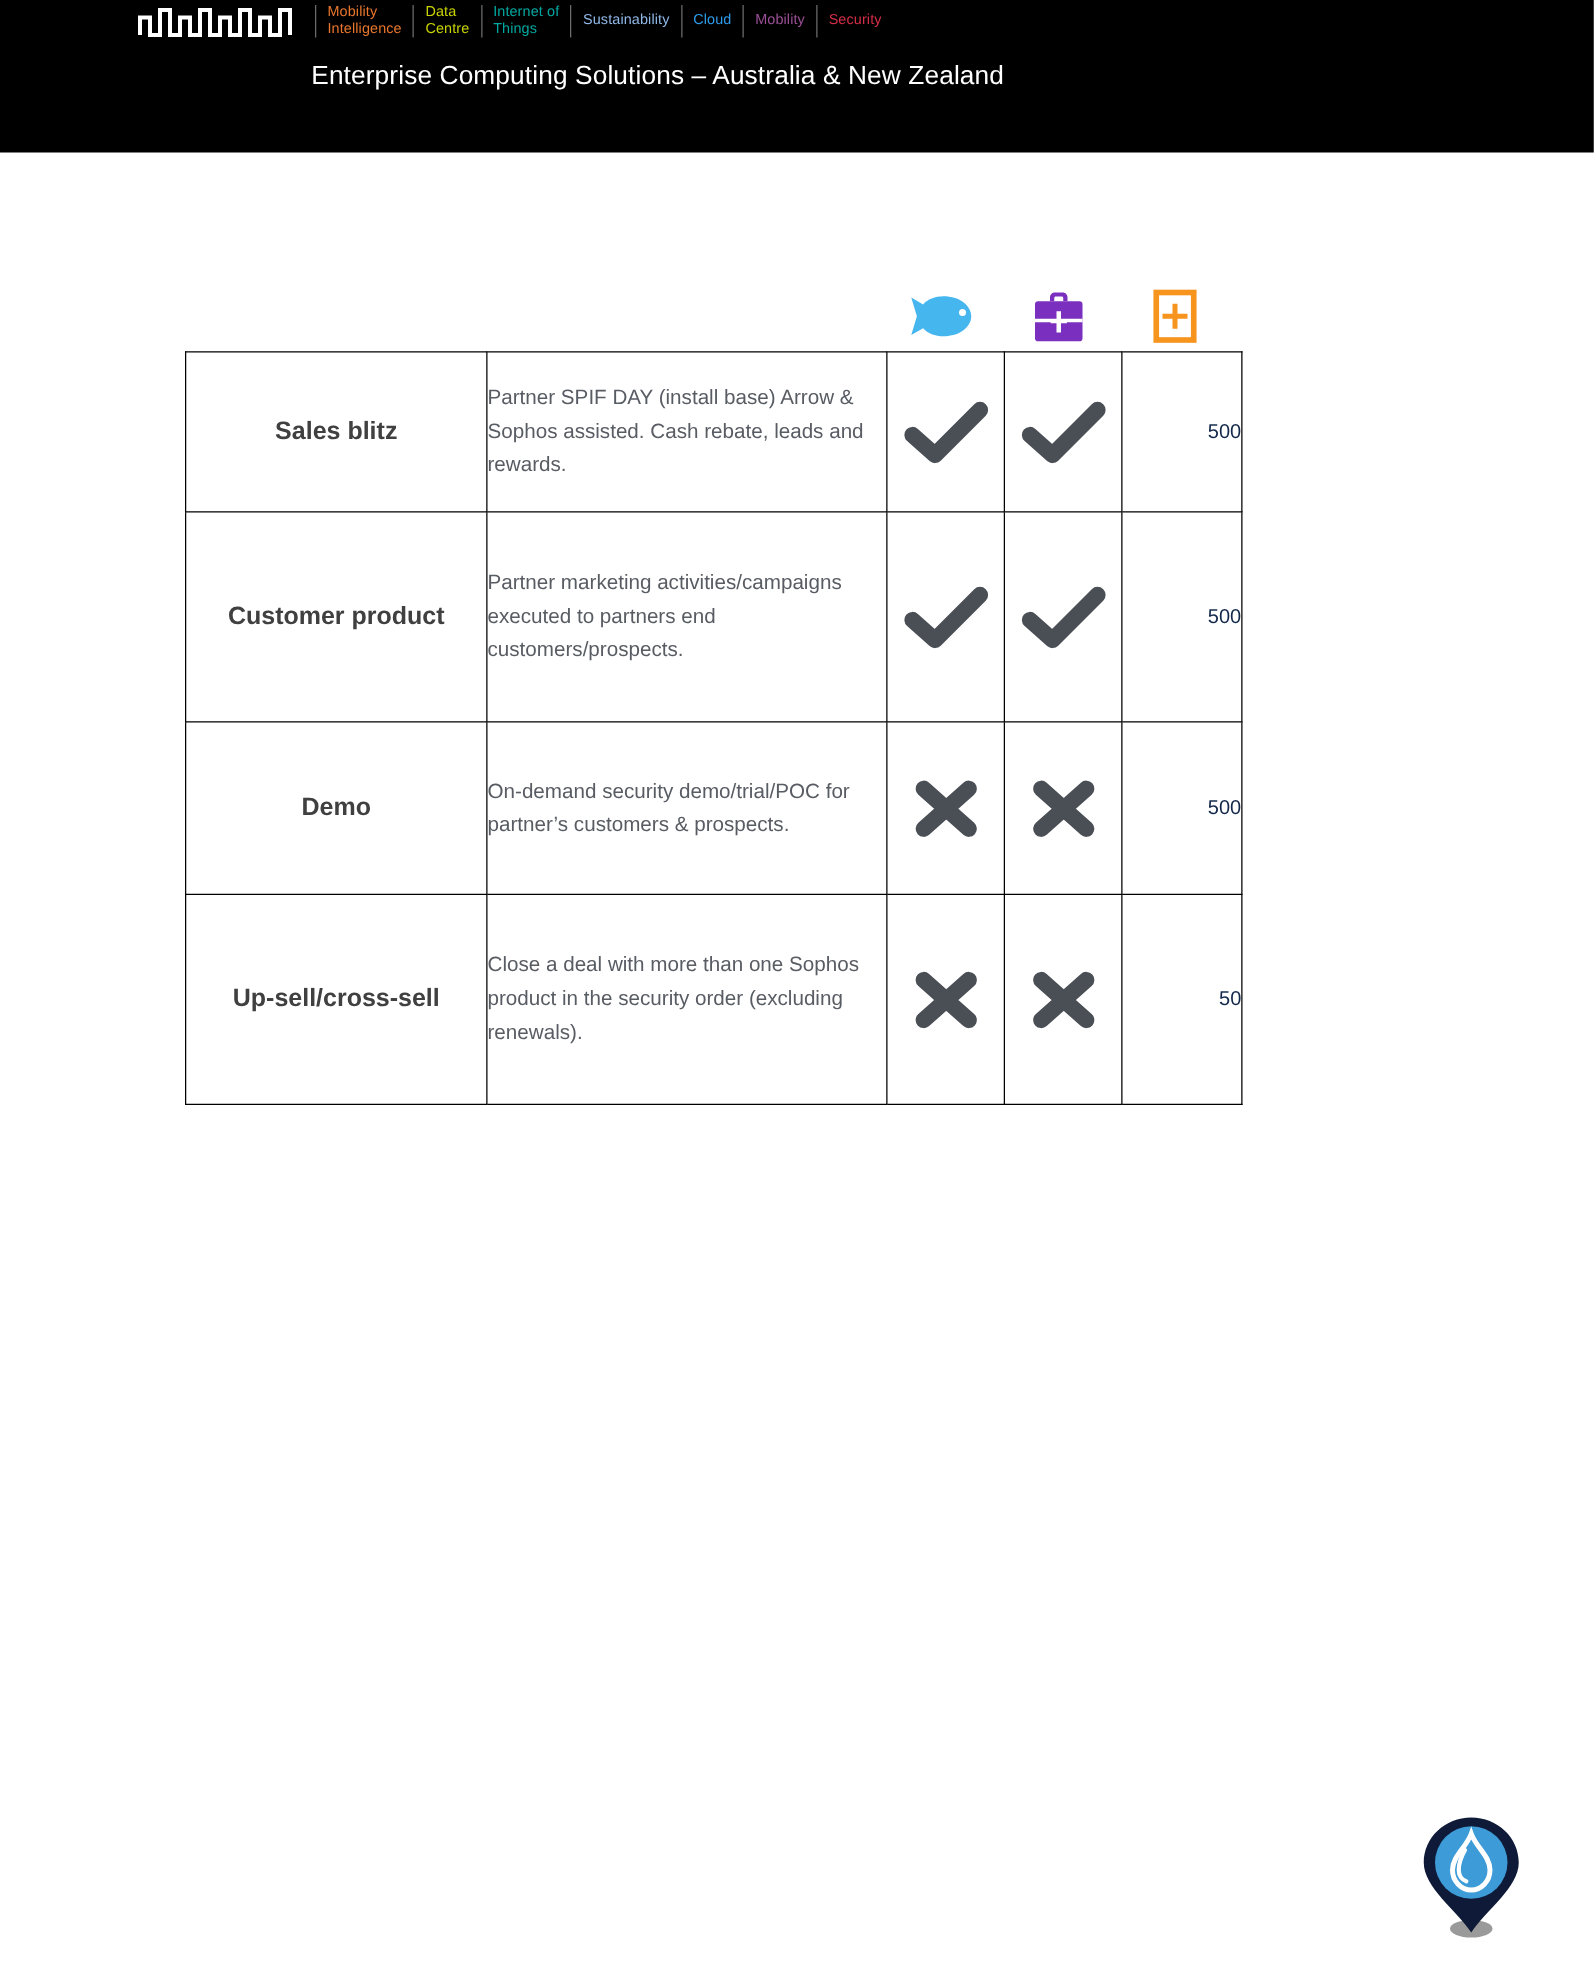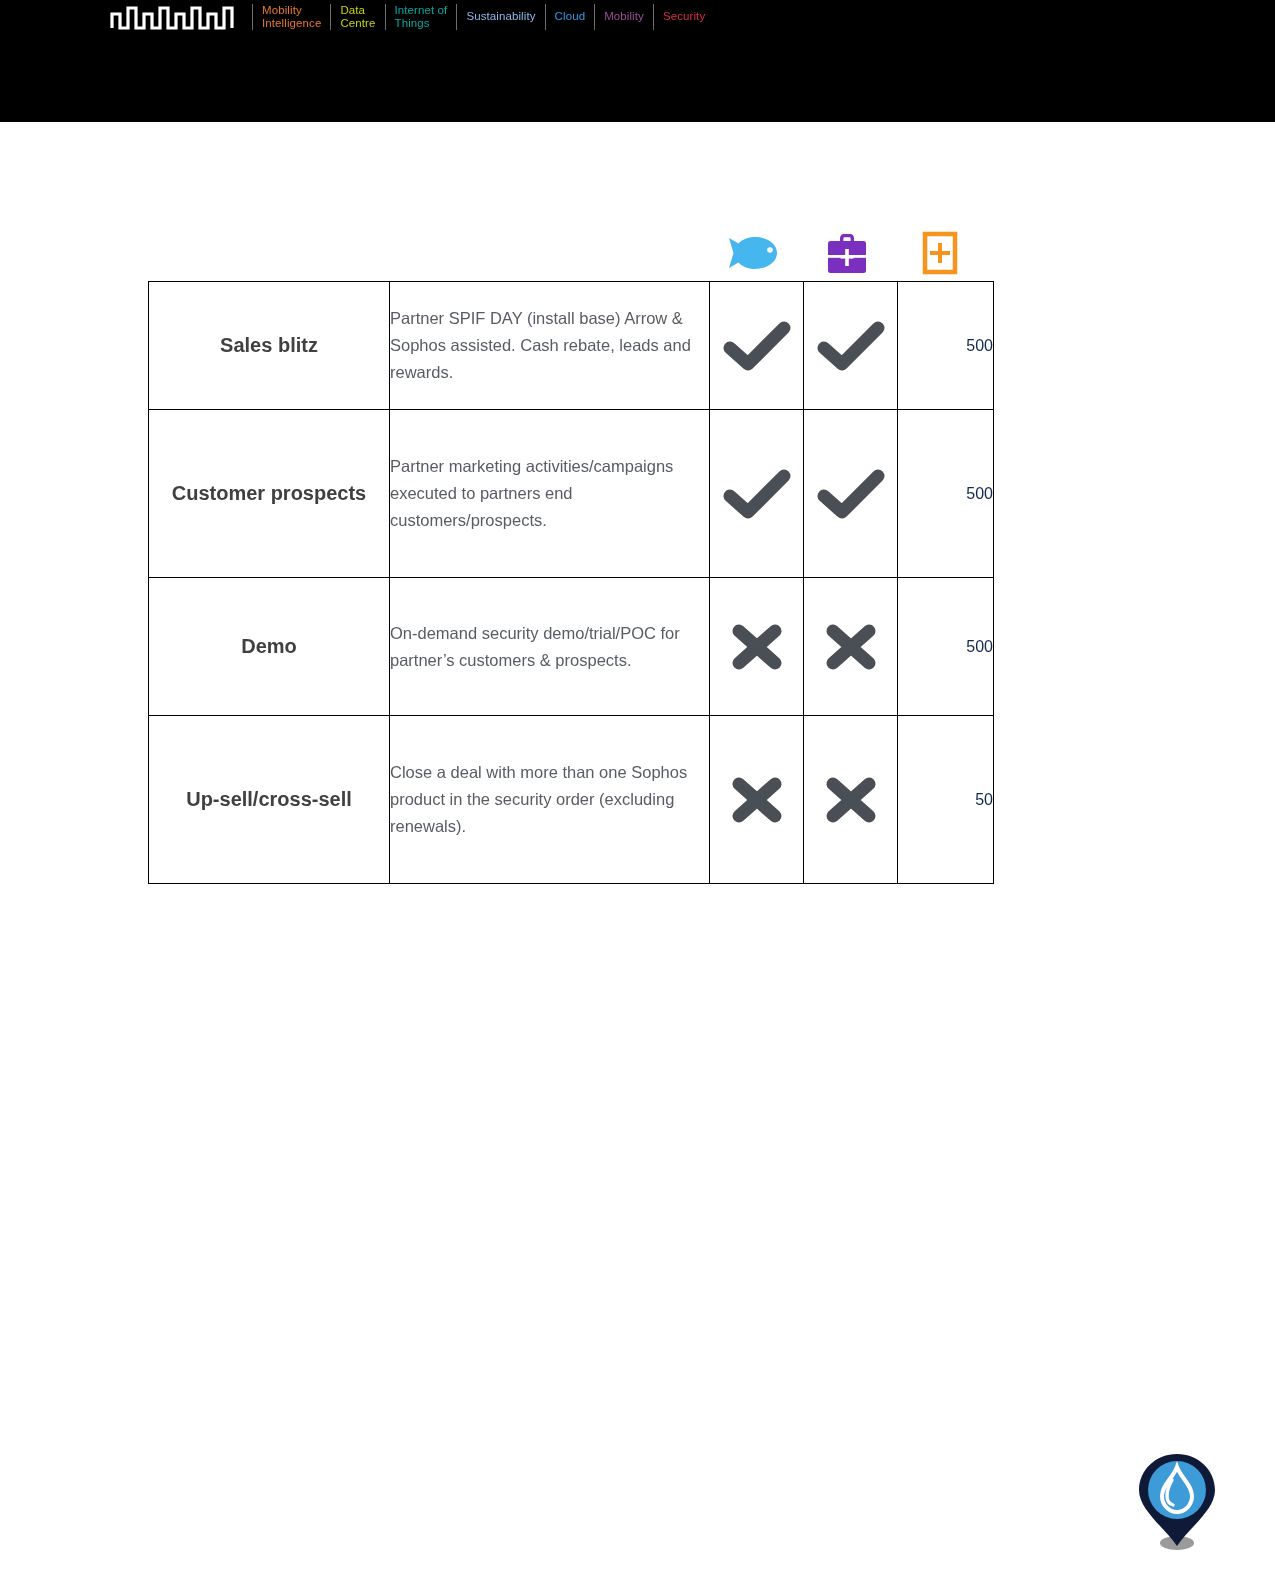--- a/index.html
+++ b/index.html
@@ -169,20 +169,21 @@
     <div class="nav-sep"></div>
     <div class="nav-item" style="color:#2E9BE8">Cloud</div>
 
     <div class="nav-sep"></div>
     <div class="nav-item" style="color:#9B4F96">Mobility</div>
 
     <div class="nav-sep"></div>
     <div class="nav-item" style="color:#D42E47">Security</div>
   </div>
 
+  <div id="page-subtitle">Enterprise Computing Solutions – Australia &amp; New Zealand</div>
 </div>
 
 <div id="icon-header">
 
   <div class="icon-cell">
     <svg width="58" height="40" viewBox="0 0 58 40">
       <path d="M30 4 C42 4 52 11 52 20 C52 29 42 36 30 36 C23 36 17 33.5 13.5 29.5
                L4 35 L8.5 20 L4 5 L13.5 10.5 C17 6.5 23 4 30 4 Z" fill="#45B6EE"></path>
       <circle cx="45" cy="17" r="2.8" fill="#ffffff"></circle>
     </svg>
@@ -222,21 +223,21 @@
       </td>
       <td class="cell-mark col-mark">
         <svg class="mark-svg" width="70" height="52" viewBox="0 0 70 52">
           <path d="M8 28 L26 44 L62 8" fill="none" stroke="#4A4E55" stroke-width="13" stroke-linecap="round" stroke-linejoin="round"></path>
         </svg>
       </td>
       <td class="cell-pts col-pts">500</td>
     </tr>
 
     <tr style="height:168px">
-      <td class="cell-name col-name">Customer prospects</td>
+      <td class="cell-name col-name">Customer product</td>
       <td class="cell-desc col-desc">Partner marketing activities/campaigns executed to partners end customers/prospects.</td>
       <td class="cell-mark col-mark">
         <svg class="mark-svg" width="70" height="52" viewBox="0 0 70 52">
           <path d="M8 28 L26 44 L62 8" fill="none" stroke="#4A4E55" stroke-width="13" stroke-linecap="round" stroke-linejoin="round"></path>
         </svg>
       </td>
       <td class="cell-mark col-mark">
         <svg class="mark-svg" width="70" height="52" viewBox="0 0 70 52">
           <path d="M8 28 L26 44 L62 8" fill="none" stroke="#4A4E55" stroke-width="13" stroke-linecap="round" stroke-linejoin="round"></path>
         </svg>

